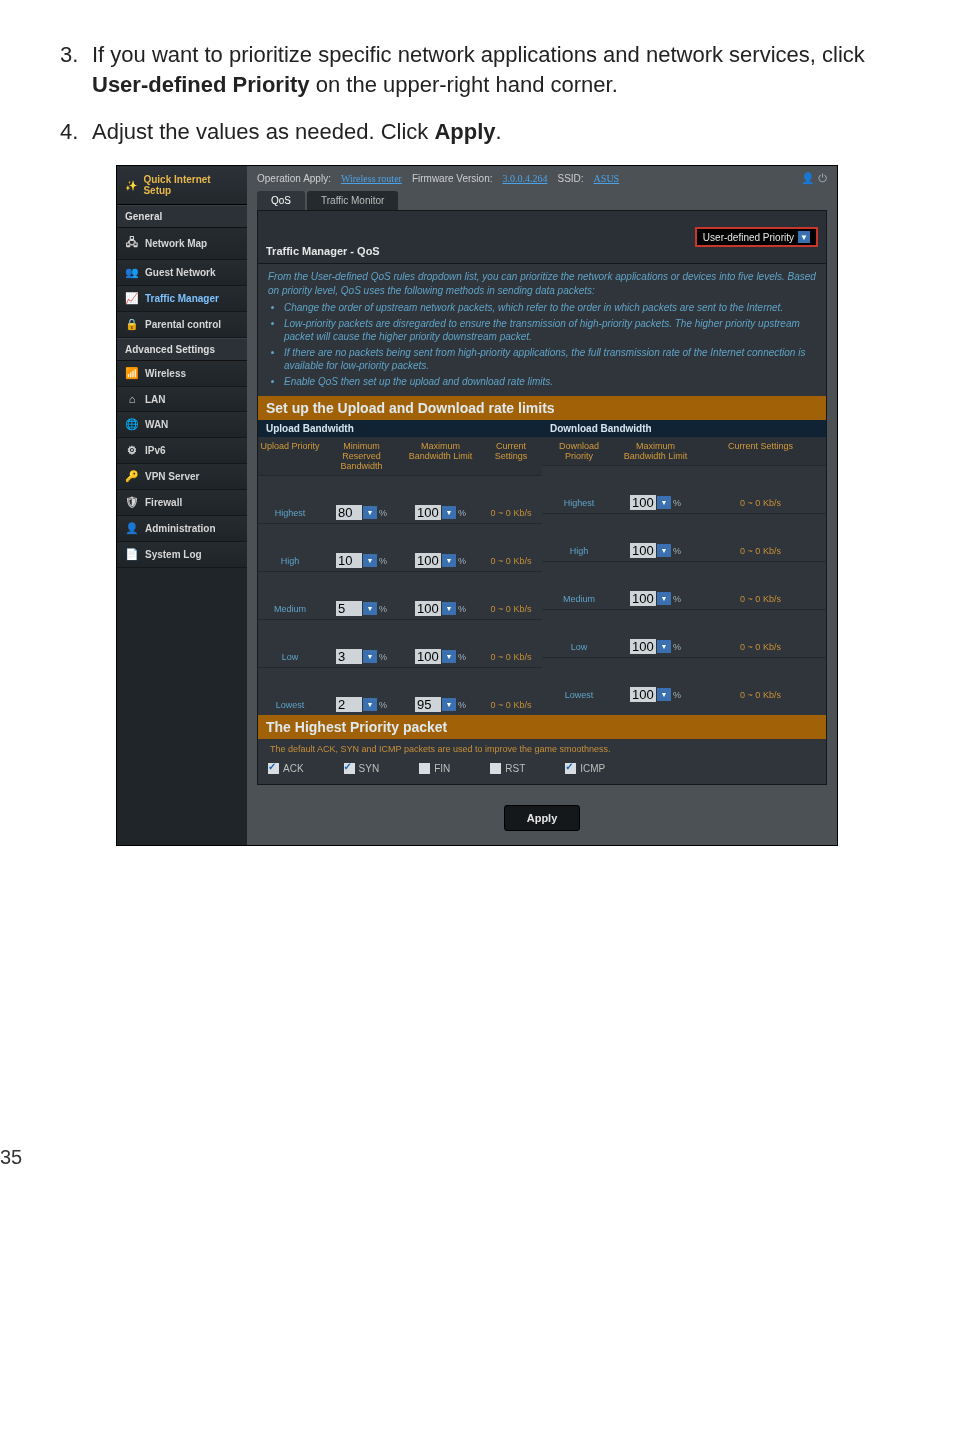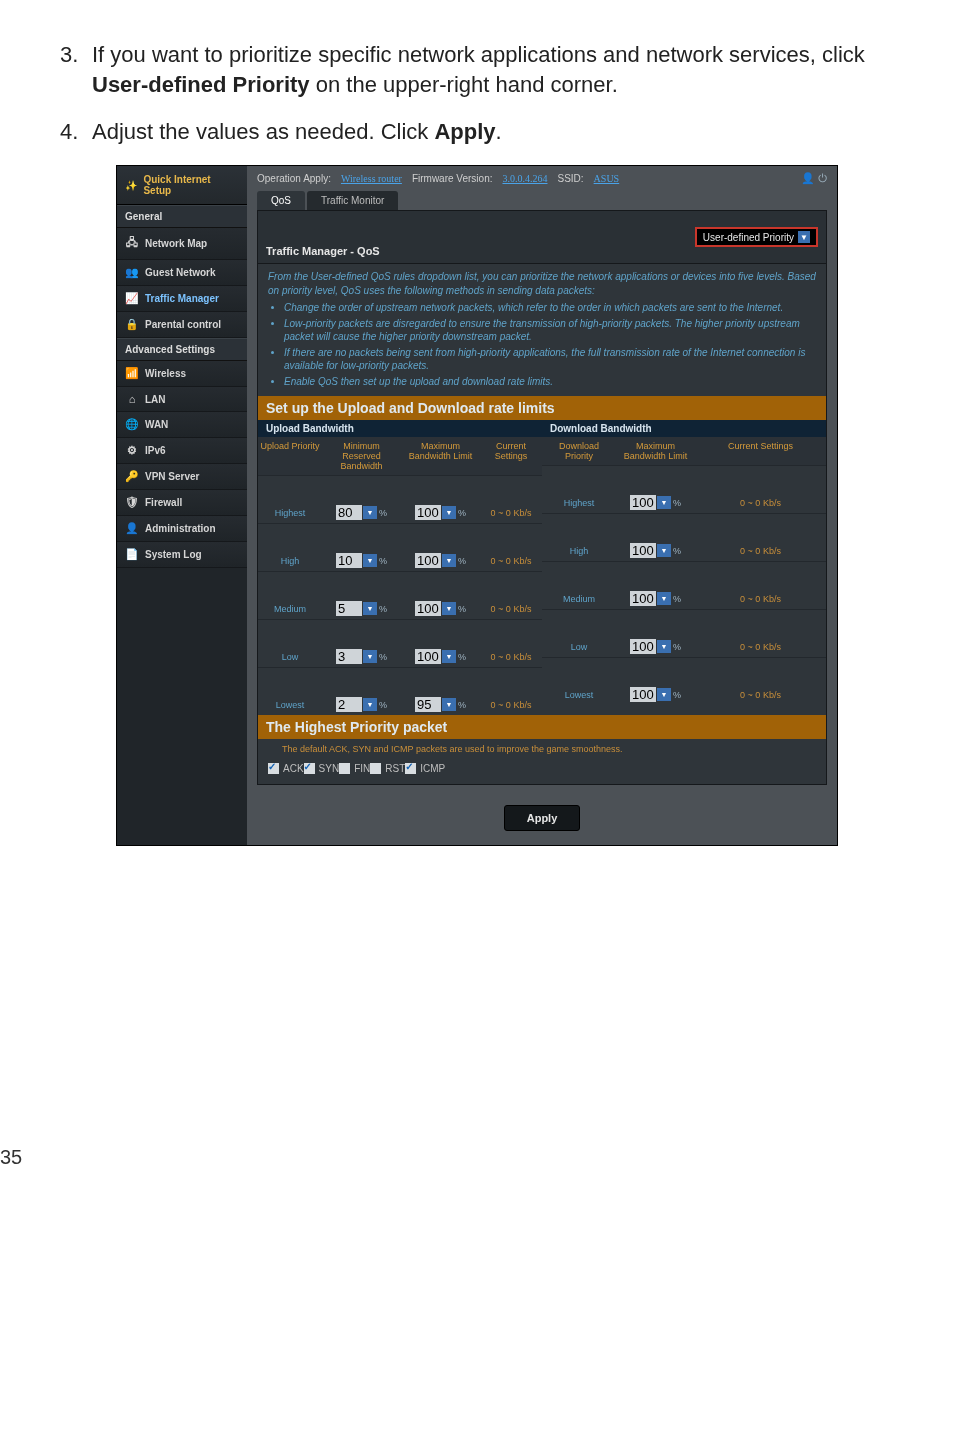--- a/index.html
+++ b/index.html
@@ -176,22 +176,22 @@
     width:22px; height:13px; font-size:13px; 
   }
   .sel {
     background:#3a6fb0; color:#fff; width:14px; height:13px;
     display:inline-flex; align-items:center; justify-content:center; font-size:7px;
     margin-left:1px;
   }
   .pct { color:#9fb4c2; margin-left:2px; }
   .cur { color:#c98f3a; }
 
-  .hp-desc { padding:5px 24px; color:#c98f3a; font-size:9px; }
-  .hp-row { display:flex; padding:4px 22px 10px 10px; align-items:center; }
+  .hp-desc { padding:5px 12px; color:#c98f3a; font-size:9px; }
+  .hp-row { display:flex; padding:4px 22px 10px 10px; gap:40px; align-items:center; }
   .hp-row label { color:#bfbfbf; font-size:10px; display:flex; align-items:center; gap:4px; }
   .chk { width:11px; height:11px; background:#d8dde1; display:inline-block; position:relative; }
   .chk.on::after { content:"✓"; position:absolute; top:-2px; left:0; font-size:10px; color:#1161b3; font-weight:bold; }
 
   .apply-row { display:flex; justify-content:center; padding:10px 0 14px 0; background:#4c5156; }
   .apply-btn {
     background:#14181b; color:#e6e6e6; font-weight:bold;
     padding:6px 22px; border:1px solid #000; border-radius:3px;
     font-size:11px; cursor:pointer;
   }

